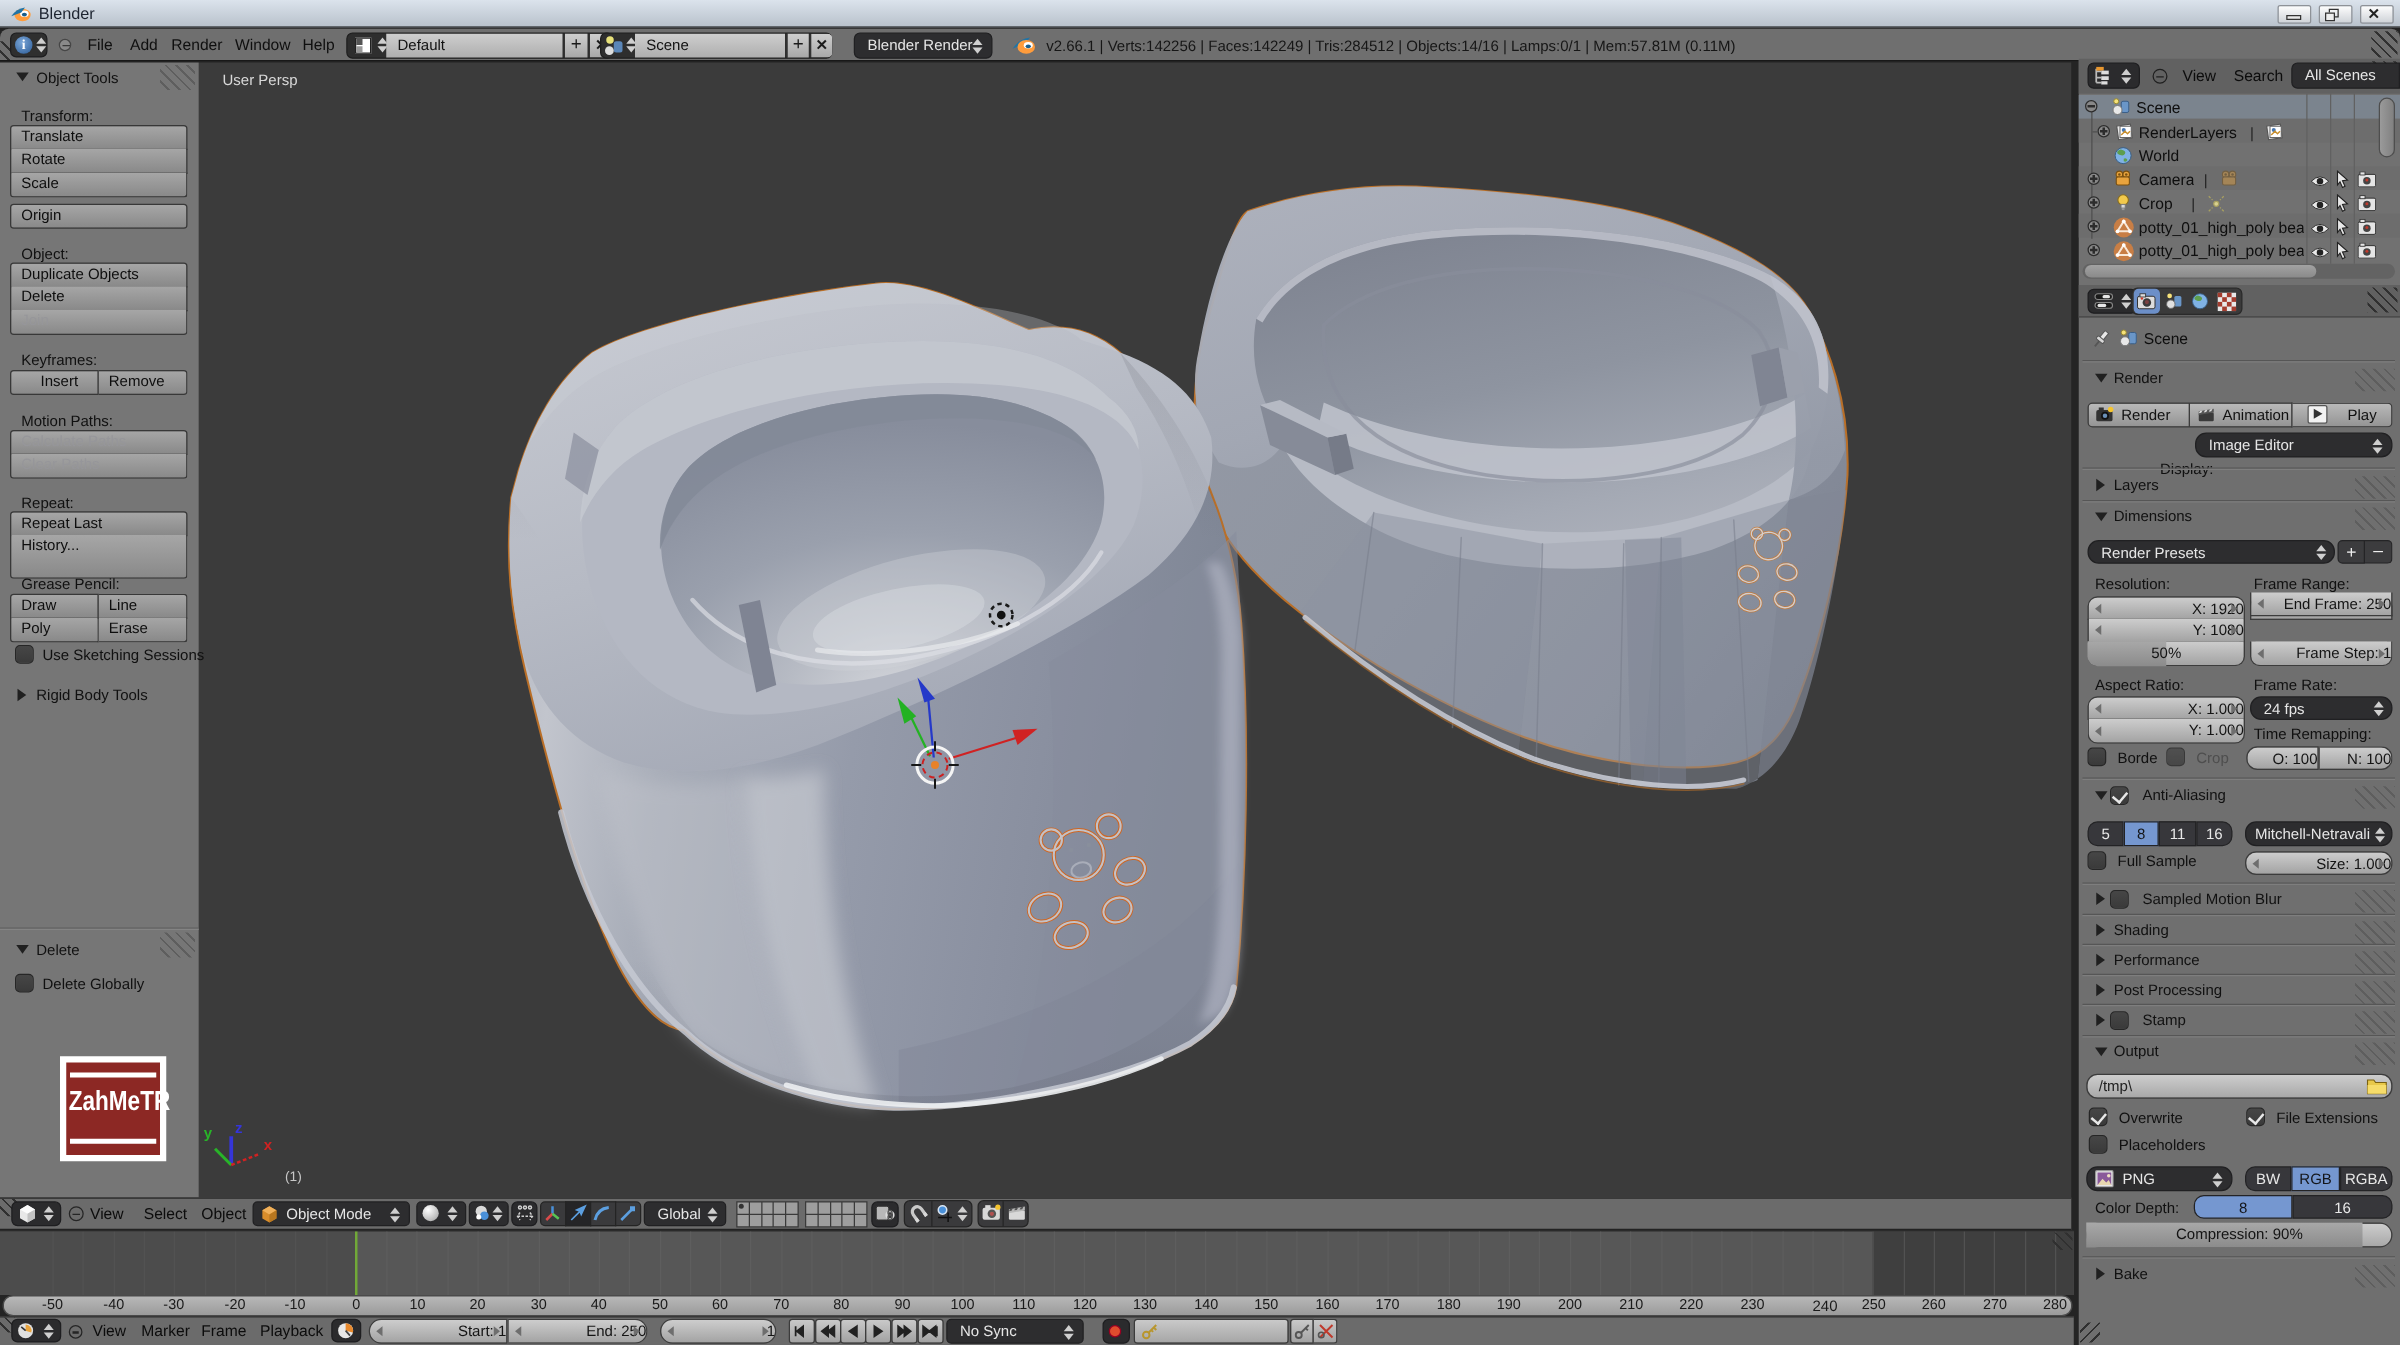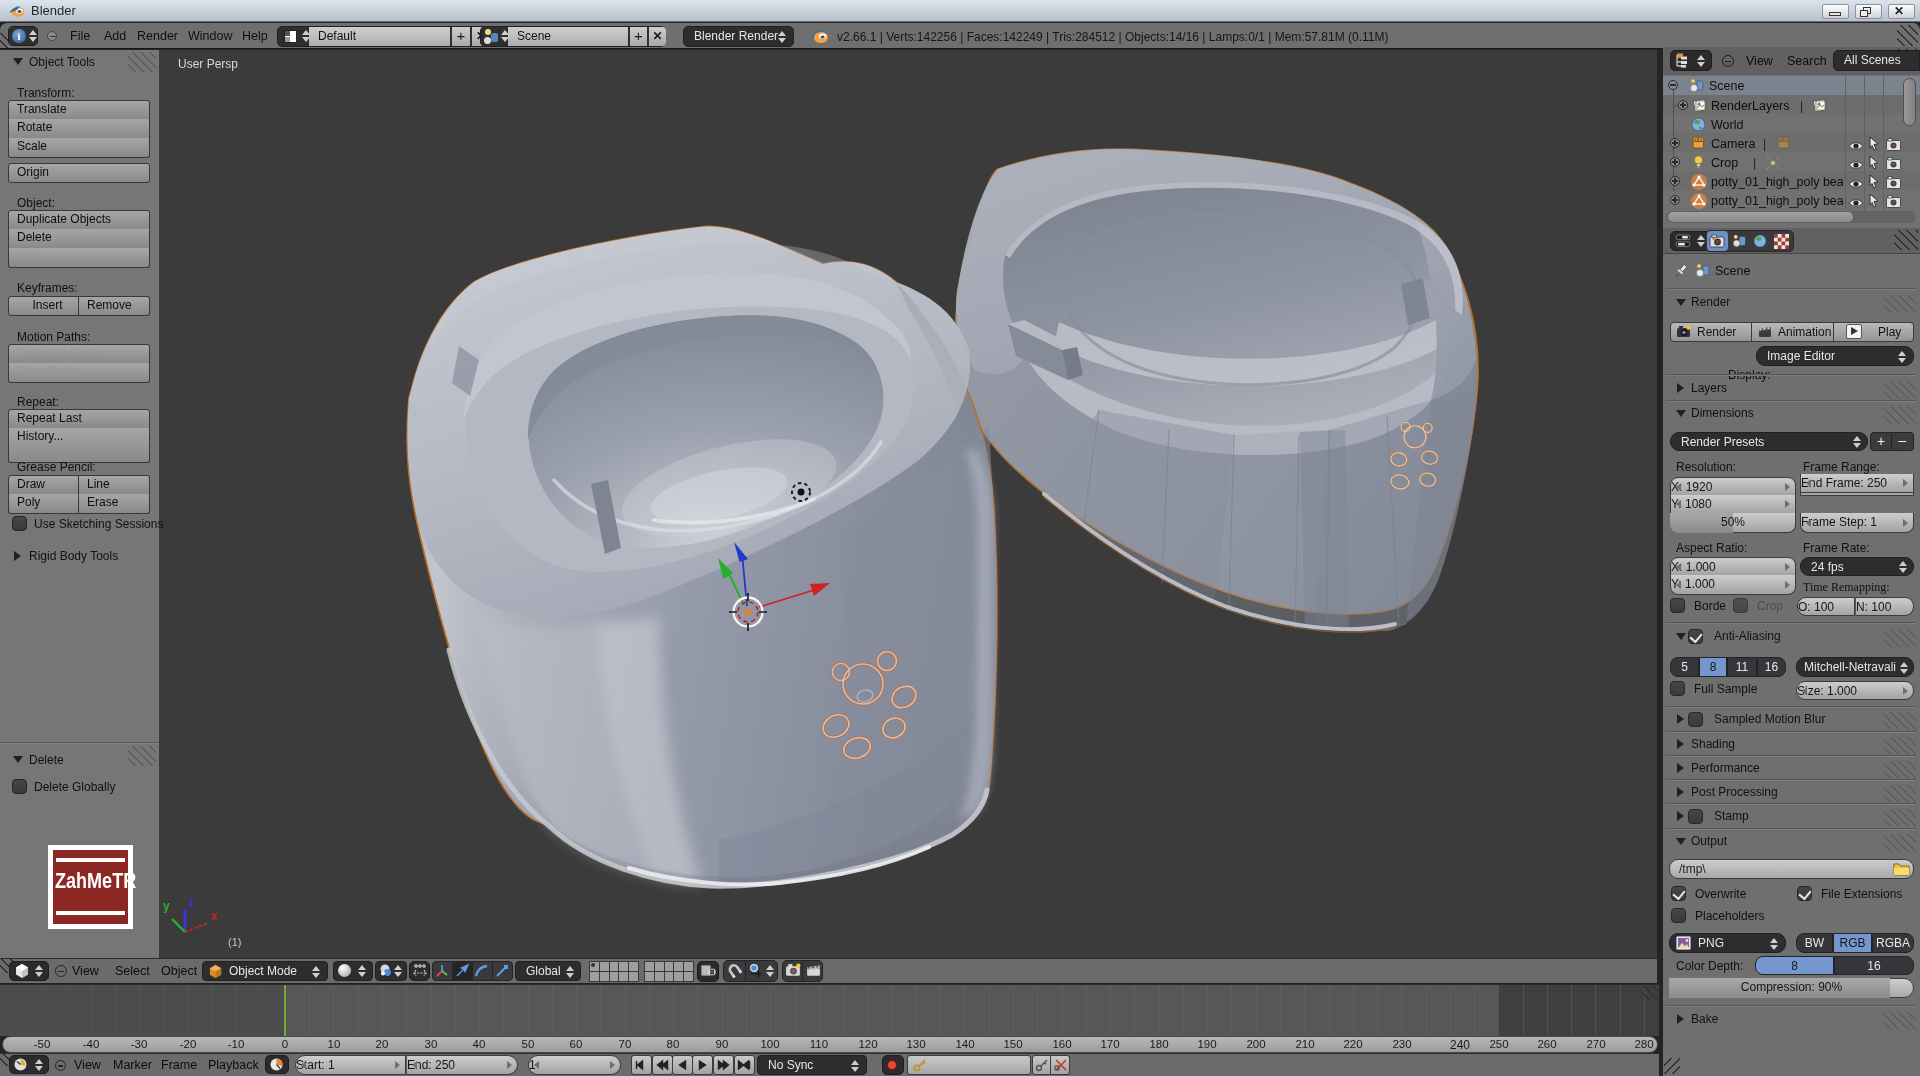--- a/index.html
+++ b/index.html
@@ -9,21 +9,21 @@
 .btn{position:absolute;background:linear-gradient(#a6a6a6,#898989);border:1px solid #383838;border-radius:3px;color:#0e0e0e;font-size:12px;line-height:17px;padding-left:8px;}
 .btn.dis{color:#96969a;}
 
 .dd{position:absolute;background:#2d2d2f;border:1px solid #202022;border-radius:9px;color:#e6e6e6;font-size:12px;line-height:18px;padding-left:10px;}
 
 .ud{position:absolute;width:9px;}
 .ud:before,.ud:after{content:"";position:absolute;left:0;border-left:4.5px solid transparent;border-right:4.5px solid transparent;}
 .ud:before{top:0;border-bottom:5px solid #cfcfcf;}
 .ud:after{bottom:0;border-top:5px solid #cfcfcf;}
 
-.pill{position:absolute;background:linear-gradient(#cdcdcd,#a3a3a3);border:1px solid #3c3c3c;color:#141414;font-size:12px;text-align:left;}
+.pill{position:absolute;background:linear-gradient(#cdcdcd,#a3a3a3);border:1px solid #3c3c3c;color:#141414;font-size:12px;text-align:right;}
 .pill .la,.pill .ra{position:absolute;top:50%;margin-top:-4px;width:0;height:0;border-top:4px solid transparent;border-bottom:4px solid transparent;}
 .pill .la{left:5px;border-right:5px solid #6e6e6e;}
 .pill .ra{right:5px;border-left:5px solid #6e6e6e;}
 
 .cb{position:absolute;width:15px;height:15px;background:linear-gradient(#464646,#3a3a3a);border:1px solid #262626;border-radius:4px;}
 .cb.on:after{content:"";position:absolute;left:3px;top:1px;width:6px;height:9px;border:solid #e8e8e8;border-width:0 2.2px 2.2px 0;transform:rotate(40deg);}
 
 .phdr{position:absolute;color:#111;font-size:12px;}
 .tri{position:absolute;width:0;height:0;}
 .tri.d{border-left:5px solid transparent;border-right:5px solid transparent;border-top:7px solid #202020;}
@@ -940,21 +940,21 @@
       <div class="abs" style="left:1670px;top:513px;width:63px;height:20px;background:linear-gradient(#a8a8a8,#8b8b8b);border-radius:0 0 0 8px;"></div>
       <div class="txt" style="left:1670px;top:515px;width:126px;text-align:center;font-size:12px;color:#141414;">50%</div>
       <div class="pill" style="left:1800px;top:477px;width:114px;height:19px;border-radius:8px 8px 0 0;line-height:18px;">Start Frame: 1<div class="la"></div><div class="ra"></div></div>
       <div class="pill" style="left:1800px;top:474px;width:114px;height:19px;border-radius:0;border-top:none;line-height:18px;">End Frame: 250<div class="la"></div><div class="ra"></div></div>
       <div class="pill" style="left:1800px;top:513px;width:114px;height:20px;border-radius:0 0 8px 8px;border-top:none;line-height:19px;">Frame Step: 1<div class="la"></div><div class="ra"></div></div>
       <div class="lbl" style="left:1676px;top:541px;">Aspect Ratio:</div>
       <div class="lbl" style="left:1803px;top:541px;">Frame Rate:</div>
       <div class="pill" style="left:1670px;top:557px;width:126px;height:19px;border-radius:8px 8px 0 0;line-height:18px;">X: 1.000<div class="la"></div><div class="ra"></div></div>
       <div class="pill" style="left:1670px;top:575px;width:126px;height:20px;border-radius:0 0 8px 8px;border-top:none;line-height:19px;">Y: 1.000<div class="la"></div><div class="ra"></div></div>
       <div class="dd" style="left:1800px;top:557px;width:114px;height:19px;">24 fps<div class="ud" style="right:5px;left:auto;top:3px;height:12px;"></div></div>
-      <div class="lbl" style="left:1803px;top:580px;font-family:Liberation Serif, serif;">Time Remapping:</div>
+      <div class="lbl" style="left:1803px;top:580px;">Time Remapping:</div>
       <div class="cb" style="left:1670px;top:598px;"></div>
       <div class="lbl" style="left:1694px;top:599px;">Borde</div>
       <div class="cb" style="left:1733px;top:598px;opacity:0.75;"></div>
       <div class="lbl" style="left:1757px;top:599px;color:#4e4e4e;">Crop</div>
       <div class="pill" style="left:1797px;top:597px;width:58px;height:19px;border-radius:9px 0 0 9px;line-height:18px;">O: 100</div>
       <div class="pill" style="left:1855px;top:597px;width:59px;height:19px;border-radius:0 9px 9px 0;border-left:1px solid #555;line-height:18px;">N: 100</div>
       <div class="sep" style="left:1666px;top:622px;width:250px;"></div>
       <div class="tri d" style="left:1676px;top:633px;"></div>
       <div class="cb on" style="left:1688px;top:629px;"></div>
       <div class="phdr" style="left:1714px;top:629px;">Anti-Aliasing</div>

